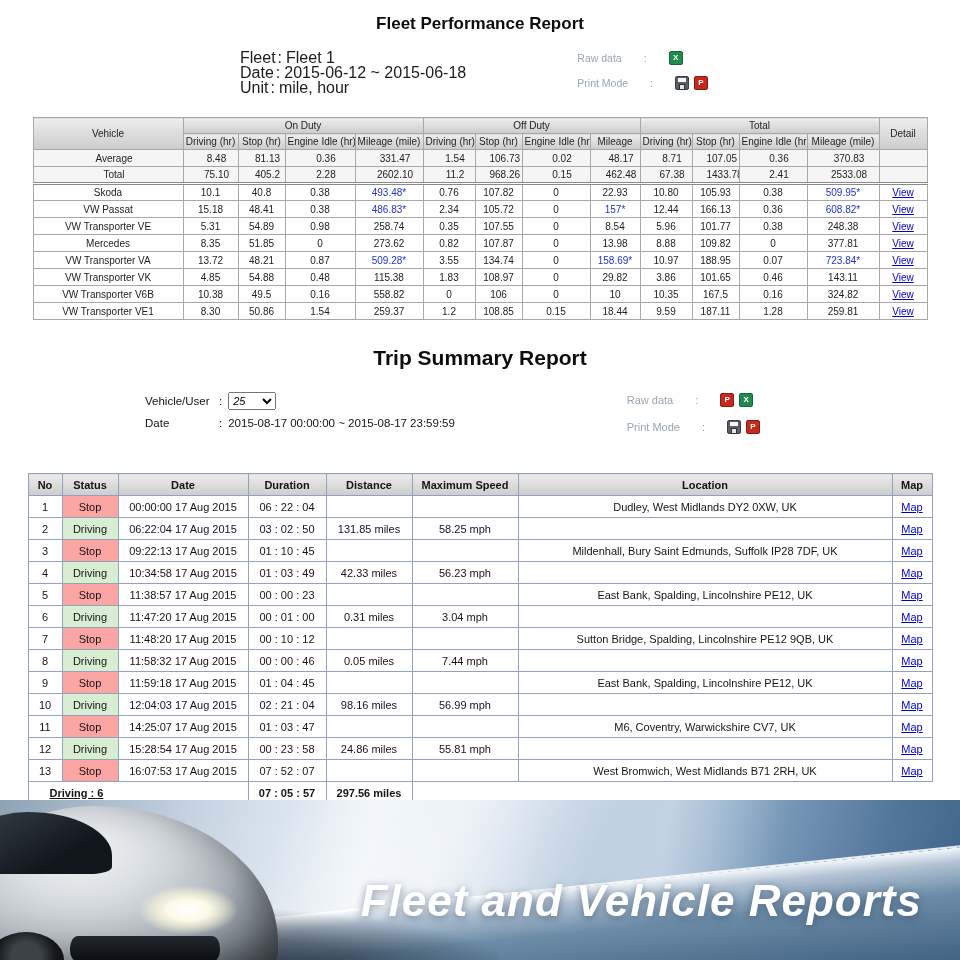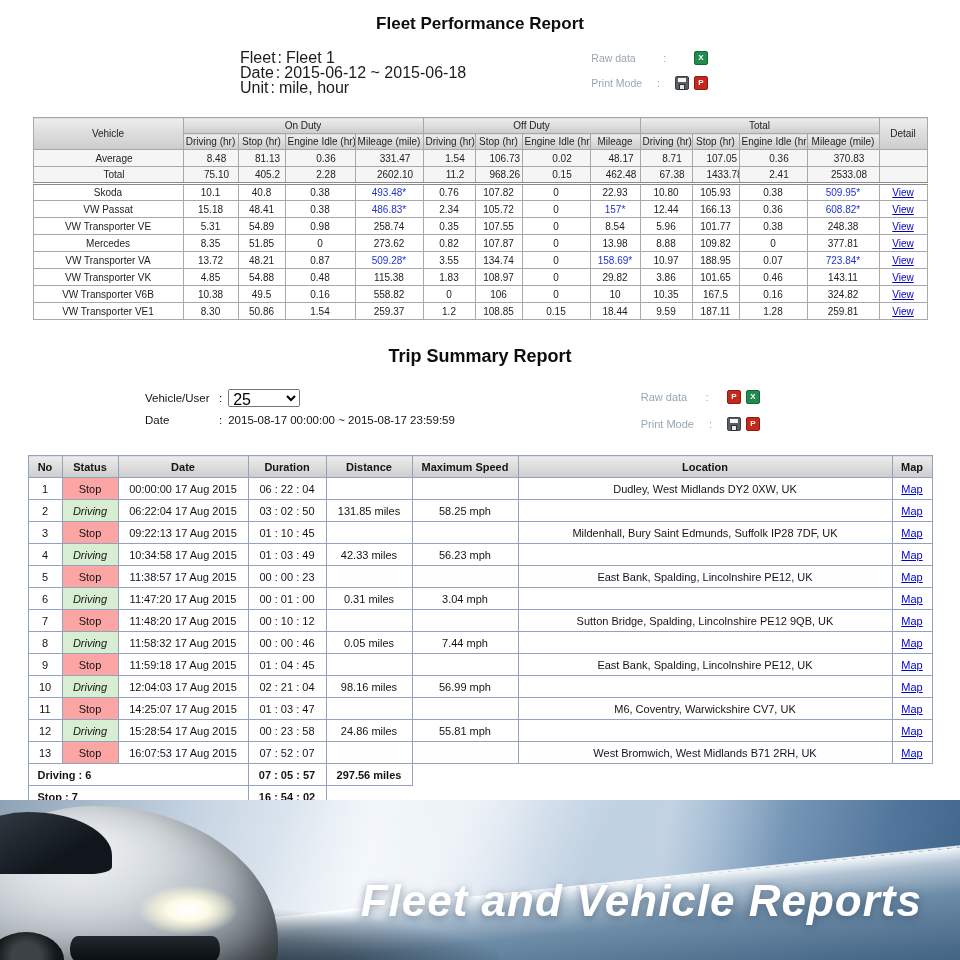--- a/index.html
+++ b/index.html
@@ -10,29 +10,29 @@
     color:#222;
     overflow:hidden;
   }
   .page { position:relative; width:960px; height:960px; background:#fff;border-radius:20px; }
 
   
   .report-title {
     text-align:center; font-weight:bold; color:#0d0d0d;
     font-size:17px; padding-top:14px;
   }
-  .trip-title { font-size:18px; padding-top:26px; }
+  .trip-title { font-size:21px; padding-top:26px; }
 
   
   .report-head { display:flex; justify-content:space-between; margin:16px 252px 8px 240px; }
   .info-line { font-size:16px; line-height:15px; white-space:nowrap; color:#1c1c1c; }
   .info-label { display:inline-block; min-width:27px; }
   .info-sep { margin:0 4px 0 2px; }
   .export-block { padding-top:1px; }
-  .export-line { font-size:10.5px; line-height:14px; color:#9aa6b0; display:flex; align-items:center; gap:15px; margin-bottom:11px; white-space:nowrap;justify-content:space-between; }
+  .export-line { font-size:10.5px; line-height:14px; color:#9aa6b0; display:flex; align-items:center; gap:22px; margin-bottom:11px; white-space:nowrap; }
   .icon {
     width:14px; height:14px; border-radius:2px; display:inline-flex;
     align-items:center; justify-content:center;
     font-size:8px; font-weight:bold; color:#fff; cursor:pointer; flex:0 0 auto;
   }
   .icon-excel { background:#1f8b4d; border:1px solid #17663a; }
   .icon-pdf { background:#c5291c; border:1px solid #8e1c12; }
   .icon-printer { background:#5a5f64; border:1px solid #3d4145; position:relative; }
   .icon-printer::before { content:""; position:absolute; left:2px; right:2px; top:1px; height:4px; background:#f4f4f4; }
   .icon-printer::after { content:""; position:absolute; left:3px; right:3px; top:7px; height:4px; background:#e7e7e7; border:1px solid #2e3134; }
@@ -47,33 +47,33 @@
   .fleet-table tr.summary td { background:#f5f5f5;padding-left:14px; }
   .fleet-table tr.total-row td { border-bottom:3px double #8a8a8a; }
   .starred { color:#2233cc; }
   .tbl-link { color:#0000cc; text-decoration:underline; cursor:pointer; }
 
   
   .trip-head { display:flex; justify-content:space-between; margin:22px 200px 0 145px; }
   .filter-line { font-size:11.5px; line-height:16px; margin-bottom:5px; white-space:nowrap; color:#141414; display:flex; align-items:center; }
   .filter-label { display:inline-block; min-width:72px; }
   .filter-sep { margin:0 6px 0 2px; }
-  .vehicle-user-select { font-size:16px; height:18px; width:72px; font-family:"Liberation Sans",sans-serif; }
+  .vehicle-user-select { font-size:11px; height:18px; width:48px; font-family:"Liberation Sans",sans-serif;font-style:italic; }
   .trip-export .export-line { font-size:11px; margin-bottom:13px; }
 
   
-  .trip-table { width:904px; margin:11px auto 0; border-collapse:collapse; table-layout:fixed; font-size:11px; }
+  .trip-table { width:904px; margin:26px auto 0; border-collapse:collapse; table-layout:fixed; font-size:11px; }
   .trip-table th, .trip-table td {
     border:1px solid #92a2ba; text-align:center; height:22px;
     padding:0 3px; overflow:hidden; white-space:nowrap; color:#141414;
   }
   .trip-table thead th { background:linear-gradient(#ececec,#cdcdcd); font-weight:bold; }
   .trip-table td.status-stop { background:#fca5a5; }
-  .trip-table td.status-driving { background:#d8eed2;font-style:italic; }
-  .trip-table td.footer-label { font-weight:bold; text-align:left; padding-left:9px; }
+  .trip-table td.status-driving { background:#d8eed2; }
+  .trip-table td.footer-label { font-weight:bold; text-align:left; padding-left:21px;text-decoration:underline; }
   .trip-table td.footer-val { font-weight:bold; }
   .trip-table td.noborder { border:none; background:#fff; }
 
   
   .banner {
     position:absolute; left:0; bottom:0; width:960px; height:160px; overflow:hidden;
     background:linear-gradient(102deg,#8ea3b6 0%,#c6d4e2 20%,#eef4f9 38%,#cfdcea 52%,#8fadc9 72%,#53779c 90%,#3f6288 100%);
   }
   .banner-streaks { position:absolute; left:0; top:0; right:0; bottom:0;
     background:

